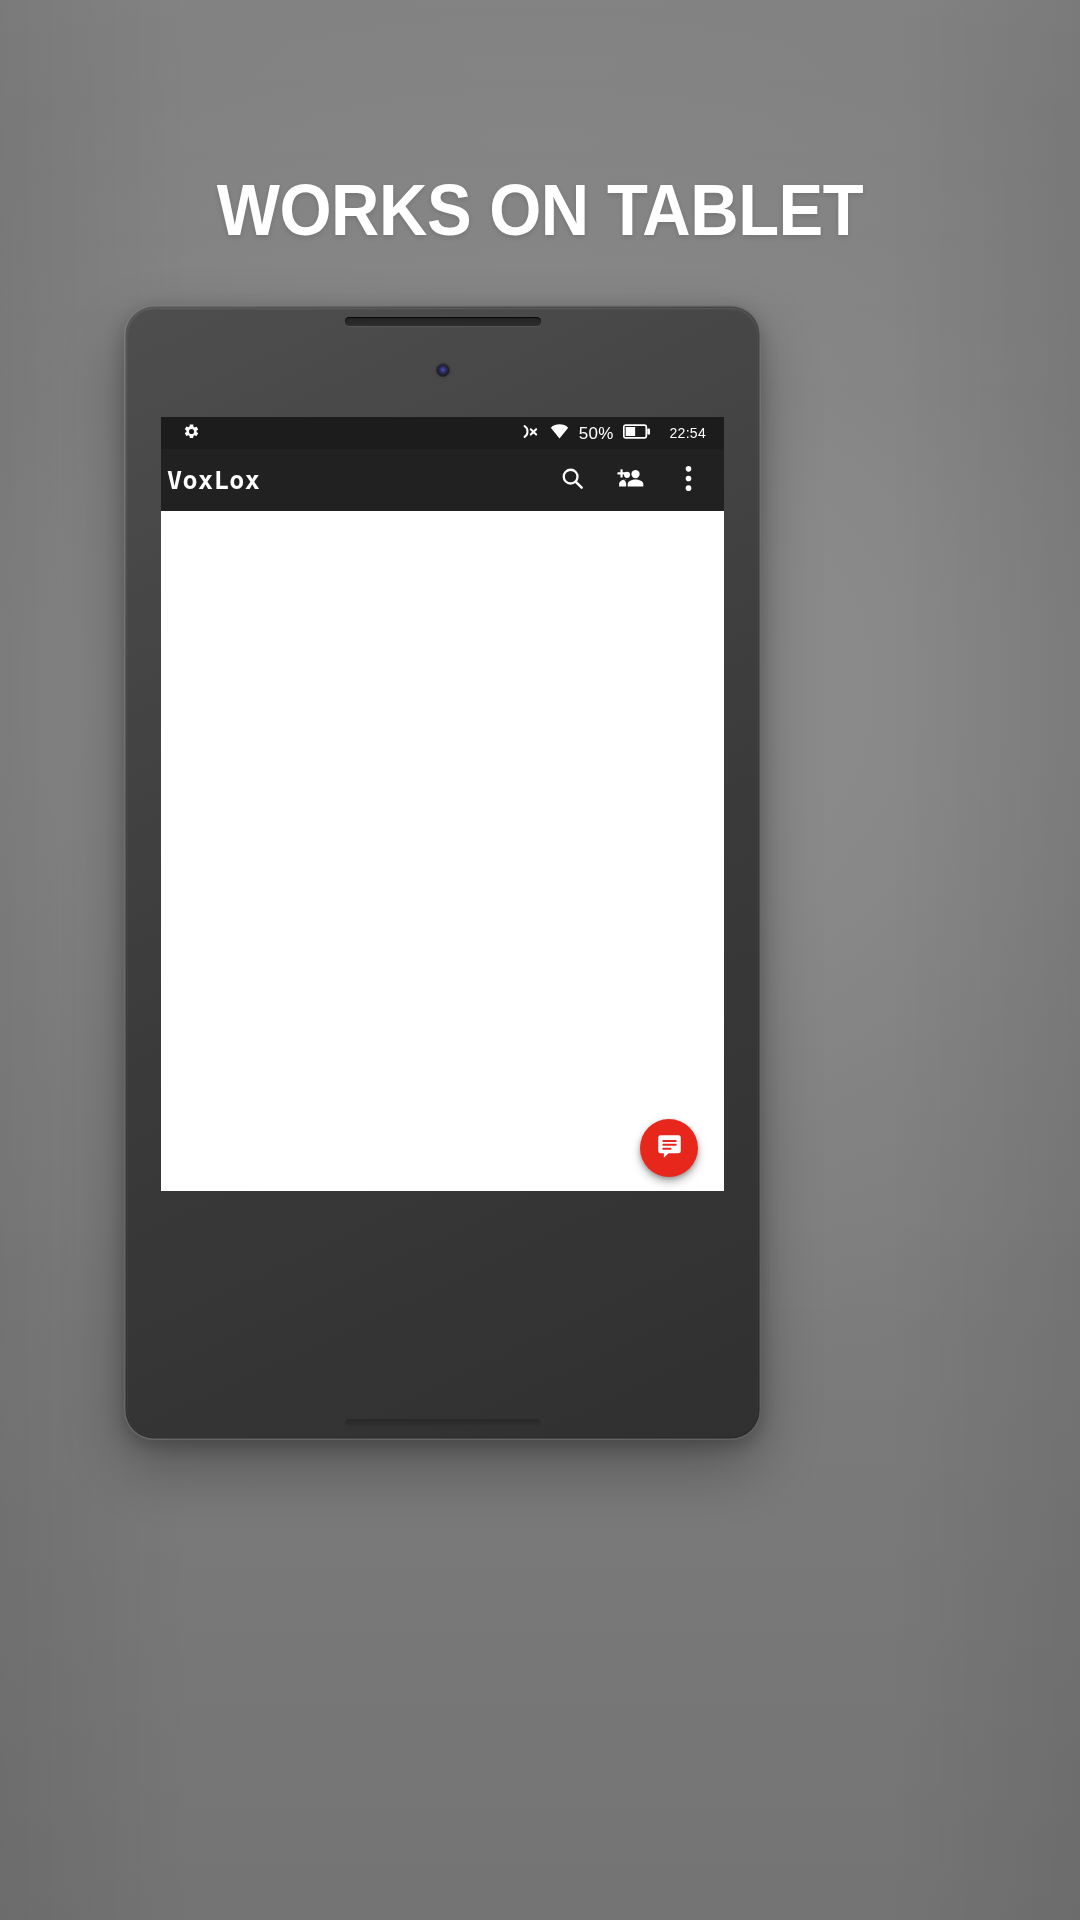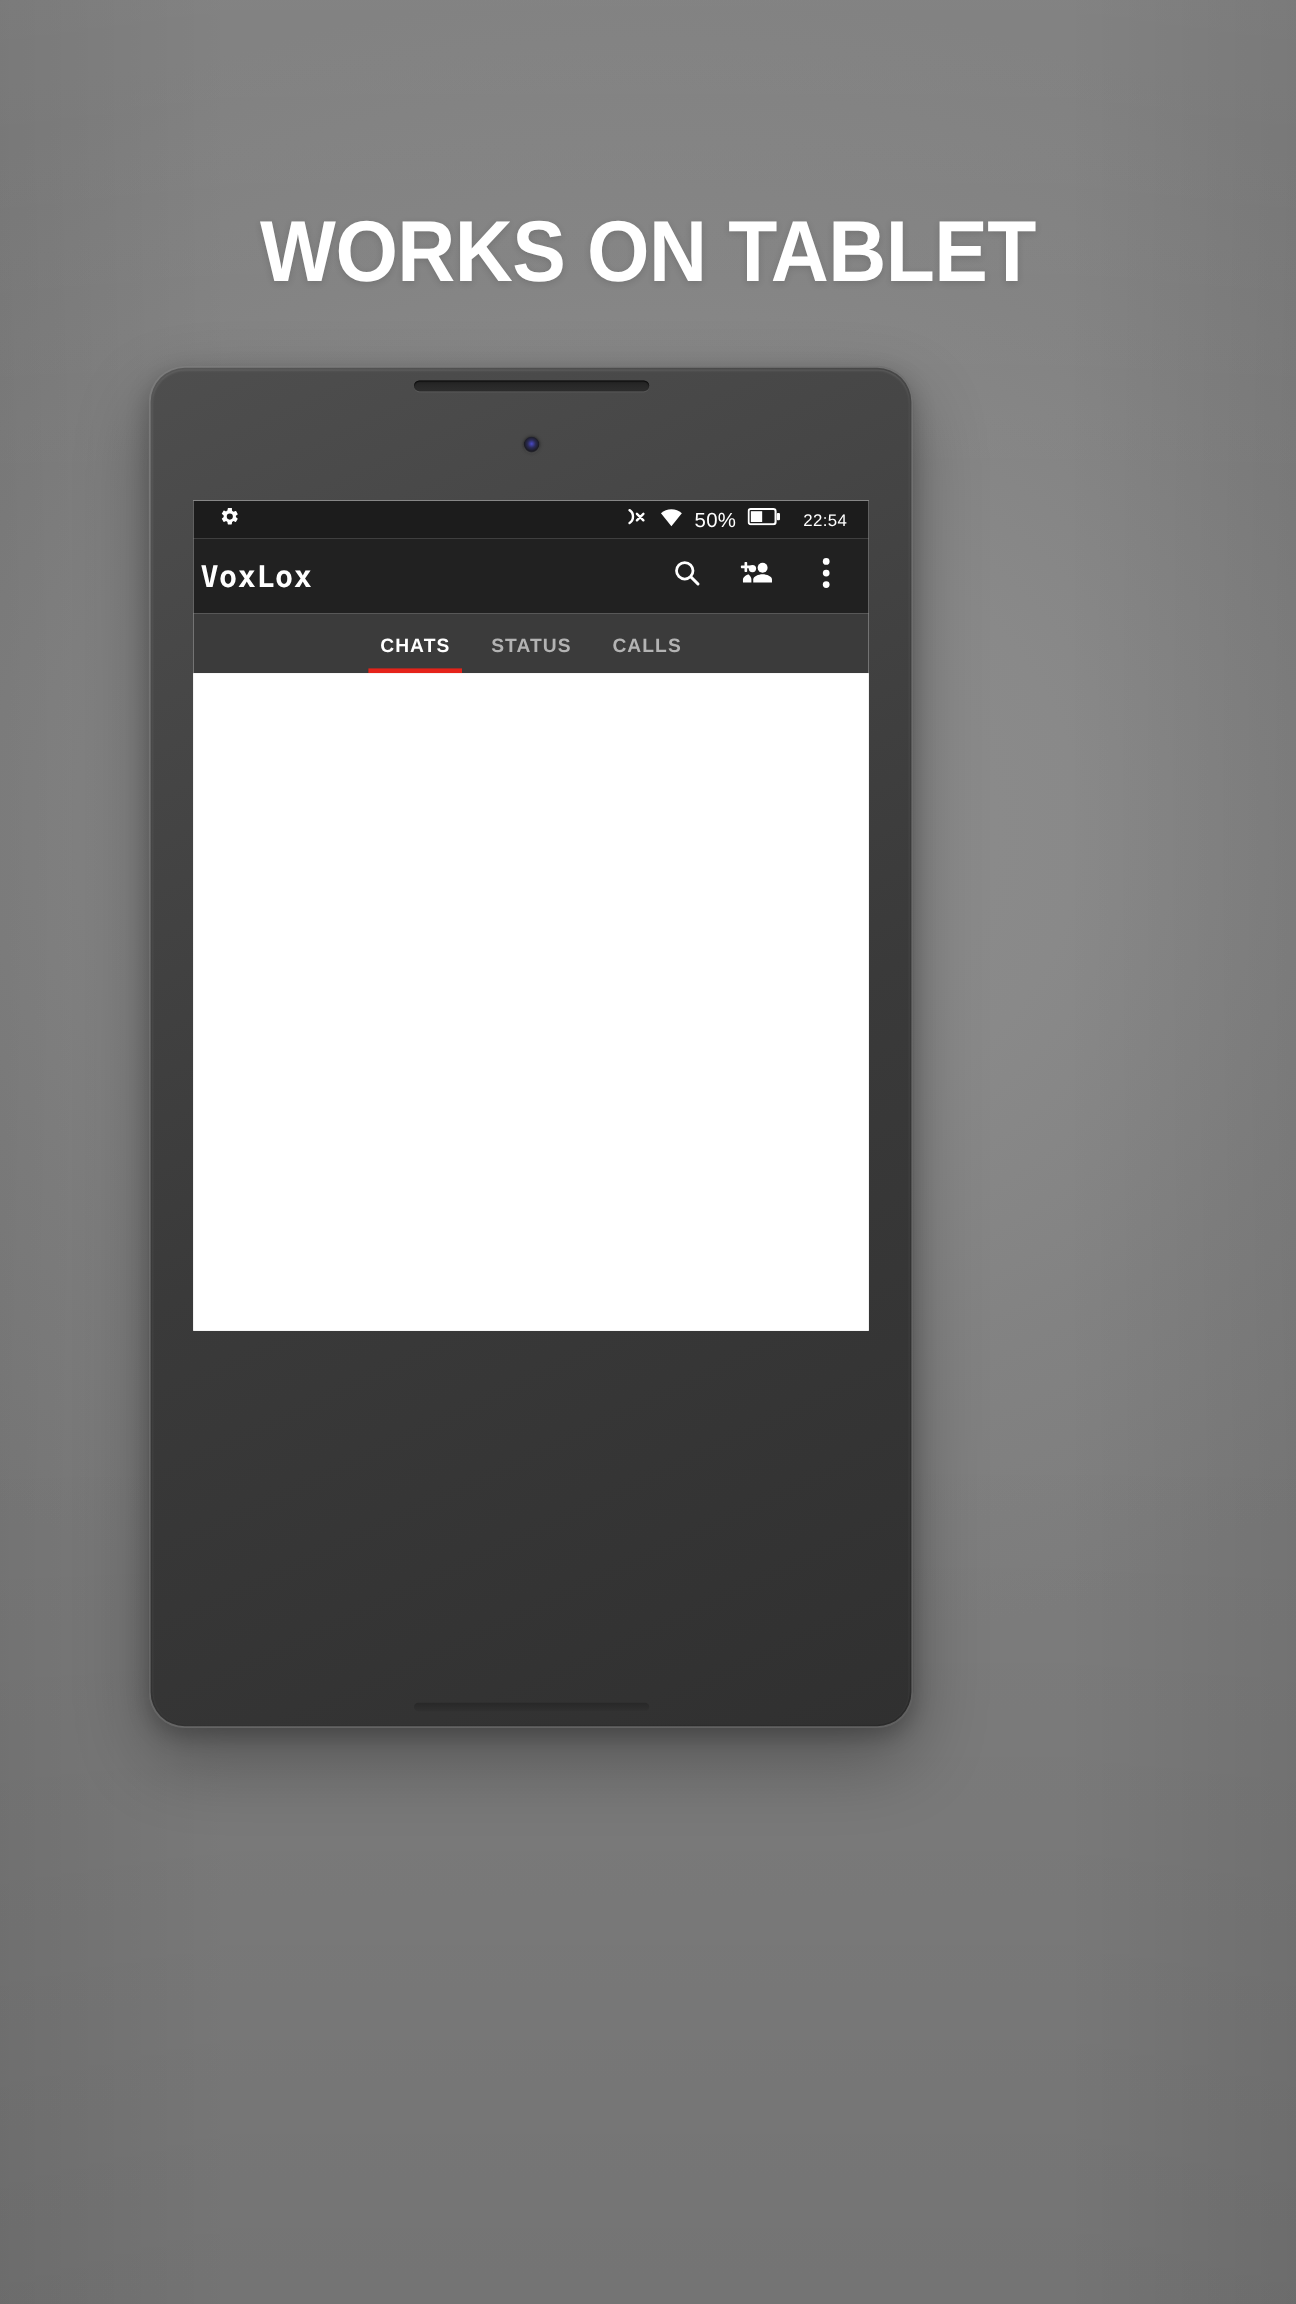--- a/index.html
+++ b/index.html
@@ -77,21 +77,21 @@
     width:13px; height:13px;
     border-radius:50%;
     background:radial-gradient(circle at 50% 45%, #4a4ac8 0%, #2b2b55 34%, #1c1c24 62%, #4a4a4a 100%);
     box-shadow:0 0 3px rgba(0,0,0,0.6), 0 1px 1px rgba(255,255,255,0.10);
   }
 
   
   .screen {
     position:absolute;
     left:37px; top:112px;
-    width:563px; height:692px;
+    width:563px; height:774px;
     background:#ffffff;
     overflow:hidden;
   }
 
   
   .status-bar {
     height:32px;
     background:#1c1c1c;
     display:flex;
     align-items:center;
@@ -276,34 +276,20 @@
               <svg width="7" height="27" viewBox="0 0 6 24" fill="#ffffff">
                 <circle cx="3" cy="3.4" r="2.5"></circle>
                 <circle cx="3" cy="12" r="2.5"></circle>
                 <circle cx="3" cy="20.6" r="2.5"></circle>
               </svg>
             </span>
           </div>
         </div>
       </div>
 
-      <div class="tab-bar">
-        <div class="tab active">
-          <span>CHATS</span>
-          <span class="tab-indicator"></span>
-        </div>
-        <div class="tab">
-          <span>STATUS</span>
-          
-        </div>
-        <div class="tab">
-          <span>CALLS</span>
-          
-        </div>
-      </div>
 
       <div class="content">
         <div class="fab">
           <span>
             <svg width="27" height="27" viewBox="0 0 24 24" fill="#ffffff">
               <path d="M20 2H4a2 2 0 0 0-2 2v12a2 2 0 0 0 2 2h3v4l4.2-4H20a2 2 0 0 0 2-2V4a2 2 0 0 0-2-2z"></path>
               <rect x="5.6" y="6.2" width="12.8" height="1.8" rx="0.9" fill="#e8271c"></rect>
               <rect x="5.6" y="9.6" width="12.8" height="1.8" rx="0.9" fill="#e8271c"></rect>
               <rect x="5.6" y="13" width="8.2" height="1.8" rx="0.9" fill="#e8271c"></rect>
             </svg>

